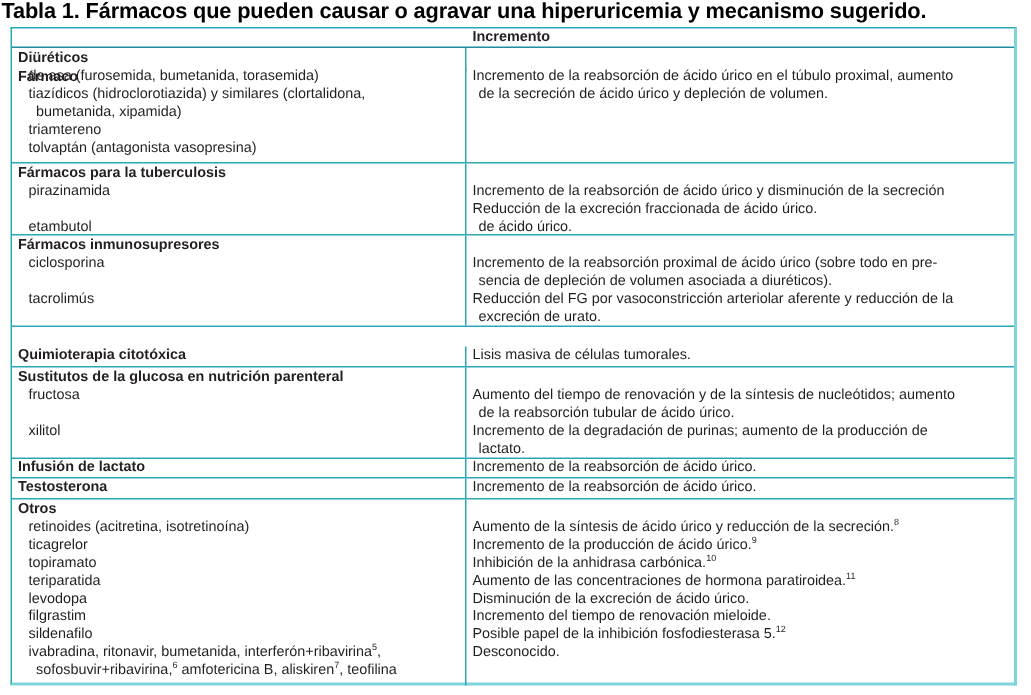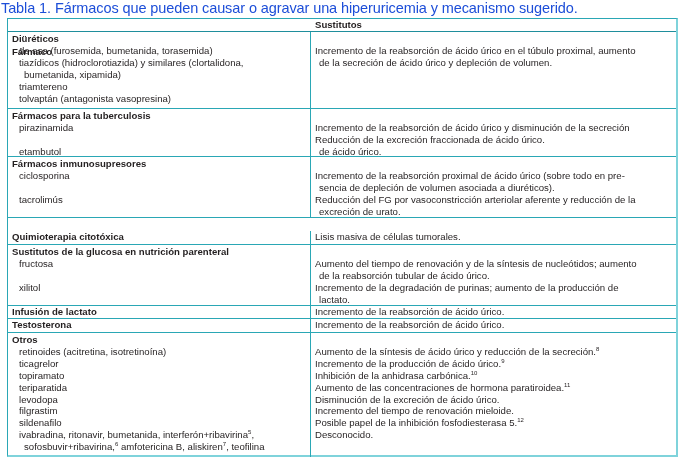--- a/index.html
+++ b/index.html
@@ -1,19 +1,19 @@
 <!DOCTYPE html>
 <html><head>
 <meta charset="utf-8">
 <style>
   html, body { margin:0; padding:0; background:#ffffff; }
   body { width:687px; height:463px; position:relative; overflow:hidden;
          font-family:"Liberation Sans", sans-serif; color:#231f20; }
-  .title { position:absolute; left:1px; top:0px; font-size:14.5px; font-weight:normal;
-           color:#1d4ed8; letter-spacing:-0.1px; white-space:nowrap; line-height:17px; }
+  .title { position:absolute; left:1px; top:0px; font-size:14.5px; font-weight:bold;
+           color:#000000; letter-spacing:-0.1px; white-space:nowrap; line-height:17px; }
   .table { position:absolute; left:7px; top:18px; width:671px; height:439px;
            border:1px solid #2aa7b5; border-right:2px solid #7fd3db; border-bottom:2px solid #7fd3db;
            box-sizing:border-box; }
   .row { position:absolute; left:0; right:0; border-bottom:1px solid #2aa7b5; box-sizing:border-box; }
   .row.last { border-bottom:none; }
   .header { border-bottom:1.5px solid #1f8e9c; }
   .col-left { position:absolute; left:0; top:0; bottom:0; width:303px;
               border-right:1px solid #2aa7b5; box-sizing:border-box; padding:1px 4px; }
   .col-right { position:absolute; left:303px; right:0; top:0; bottom:0; padding:1px 4px; box-sizing:border-box; }
   .line { font-size:9.6px; line-height:11.9px; white-space:nowrap; }
@@ -29,21 +29,21 @@
 
 <div class="title">Tabla 1. Fármacos que pueden causar o agravar una hiperuricemia y mecanismo sugerido.</div>
 
 <div class="table">
 
   <div class="row header" style="top:0; height:13px;">
     <div class="col-left" style="padding-top:0;margin-top:27px;">
         <div class="line bold">Fármaco</div>
       </div>
     <div class="col-right" style="padding-top:0;">
-        <div class="line bold">Sustitutos</div>
+        <div class="line bold">Incremento</div>
       </div>
   </div>
 
   <div class="row" style="top:13px; height:77px;">
     <div class="col-left">
       <div class="line bold">Diüréticos</div>
       <div class="line ind">de asa (furosemida, bumetanida, torasemida)</div>
       <div class="line ind">tiazídicos (hidroclorotiazida) y similares (clortalidona,</div>
       <div class="line ind2">bumetanida, xipamida)</div>
       <div class="line ind">triamtereno</div>

